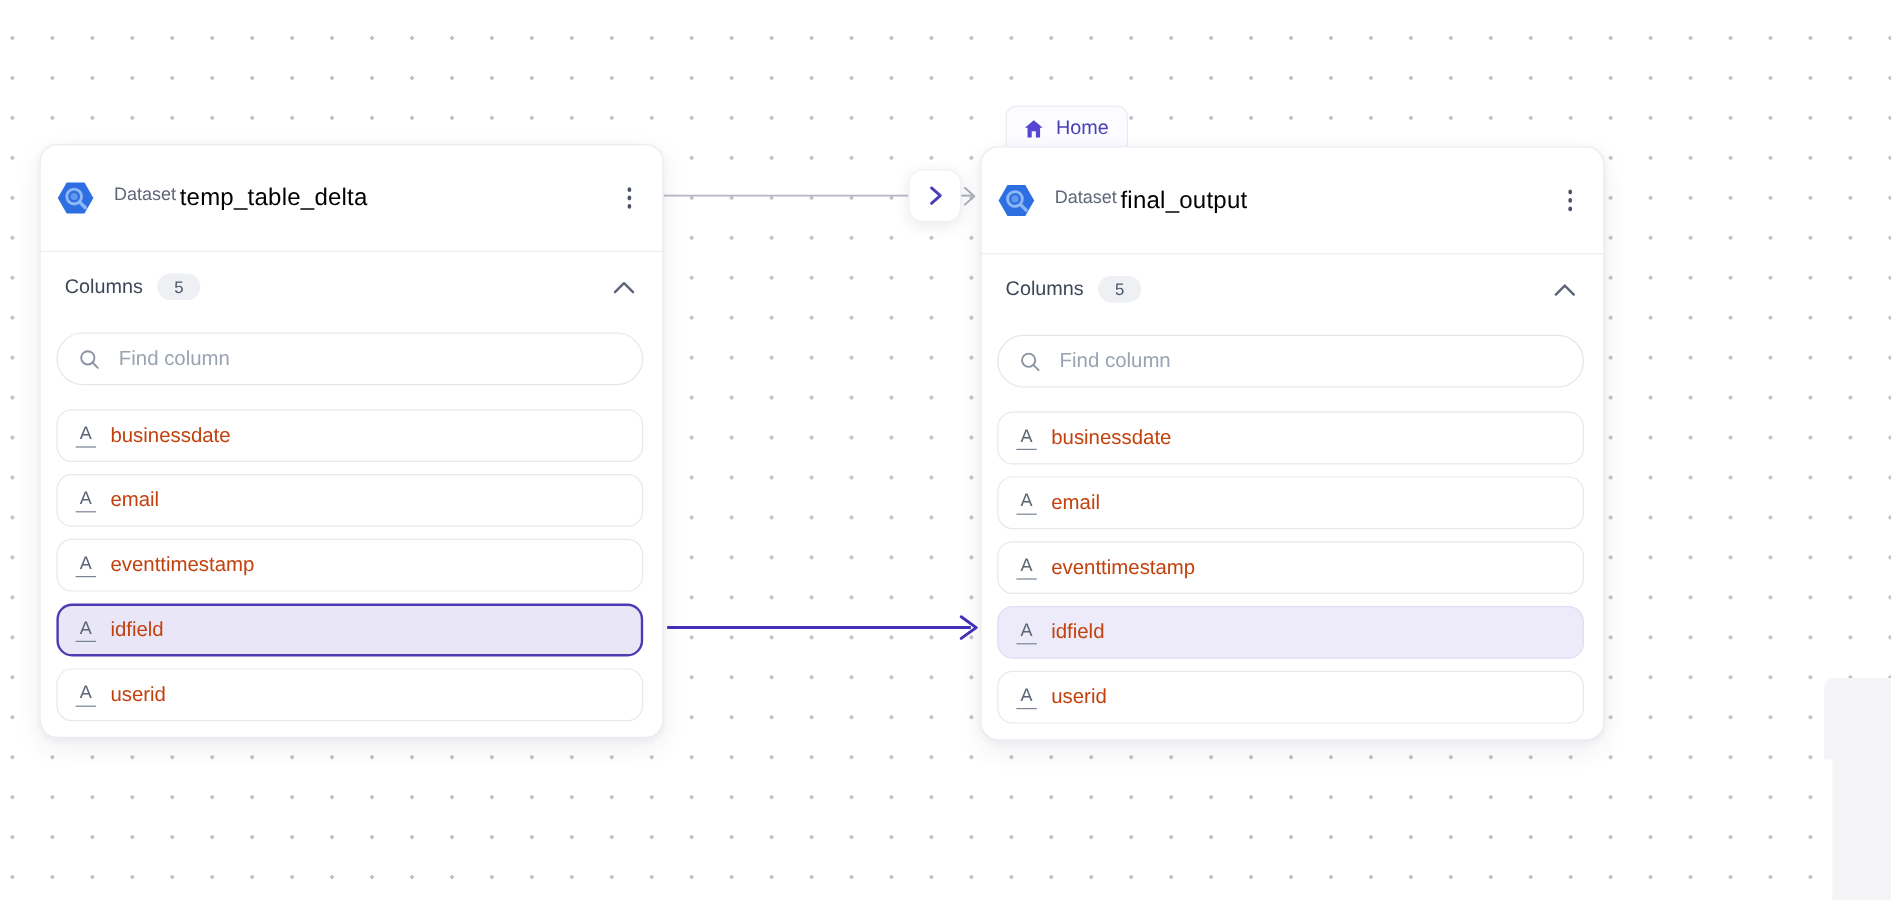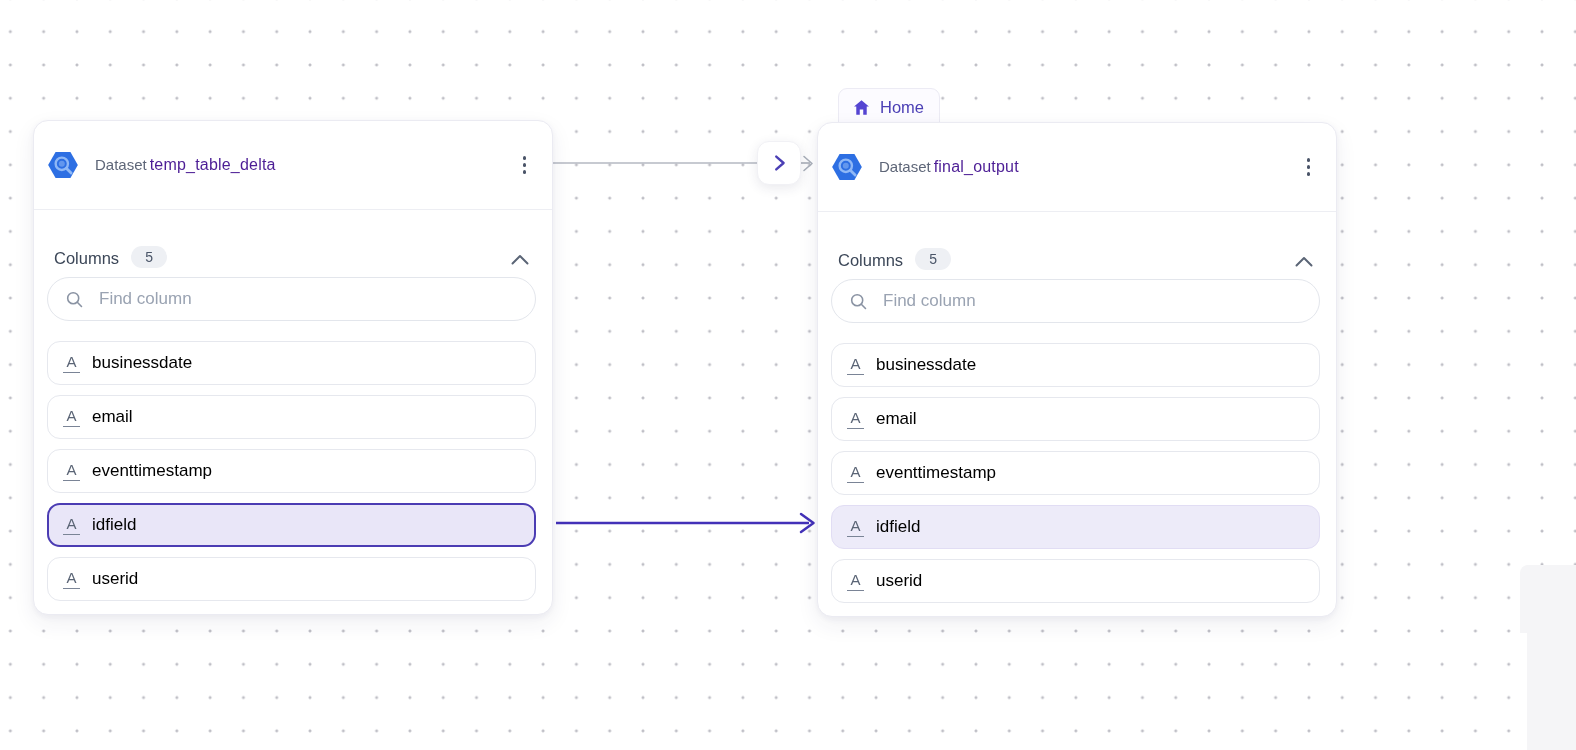--- a/index.html
+++ b/index.html
@@ -13,41 +13,41 @@
   .card{
     position:absolute;width:520px;background:#fff;border:1px solid #ebebf2;
     border-radius:15px;box-shadow:0 8px 22px rgba(45,45,90,.07),0 2px 6px rgba(45,45,90,.05);
     z-index:2;box-sizing:border-box;
   }
   .card-header{display:flex;align-items:center;gap:14px;height:89px;padding:0 20px 0 11px;
     border-bottom:1px solid #edeef3;box-sizing:border-box;}
   .bq-icon{width:36px;height:36px;flex:0 0 36px;display:block;}
   .title-block{display:flex;gap:3px;min-width:0;}
   .type-label{font-size:15px;color:#5e6678;}
-  .node-title{font-size:16px;color:#4c1d95;font-weight:500;letter-spacing:.2px;}
+  .node-title{font-size:20px;color:#000000;font-weight:500;letter-spacing:.2px;}
   .kebab{margin-left:auto;background:none;border:none;cursor:pointer;display:flex;
     flex-direction:column;gap:3.5px;padding:6px;}
   .kebab span{width:3.5px;height:3.5px;border-radius:50%;background:#4a5468;display:block;}
-  .columns-header{display:flex;align-items:flex-end;height:58px;padding:0 20px;box-sizing:border-box;}
+  .columns-header{display:flex;align-items:center;height:58px;padding:0 20px;box-sizing:border-box;}
   .columns-label{font-size:16.5px;color:#3c4758;}
   .count-badge{margin-left:12px;background:#eef0f4;color:#4a5568;font-size:14px;
     min-width:22px;text-align:center;padding:4px 7px;border-radius:13px;line-height:1;}
   .collapse-btn{margin-left:auto;background:none;border:none;cursor:pointer;padding:2px;display:flex;}
   .card-body{padding:9px 16px 13px 13px;}
   .search-box{display:flex;align-items:center;gap:12px;height:44px;border:1px solid #e3e6ec;
     border-radius:22px;padding:0 16px;box-sizing:border-box;background:#fff;margin-bottom:20px;}
   .search-box input{border:none;outline:none;font-size:17px;color:#3c4758;flex:1;
     font-family:"Liberation Sans","DejaVu Sans",sans-serif;background:transparent;}
   .search-box input::placeholder{color:#9aa3b2;}
   .rows{display:flex;flex-direction:column;gap:10px;}
   .col-row{display:flex;align-items:center;gap:12px;height:44px;border:1px solid #e6e8ee;
     border-radius:13px;padding:0 15px;box-sizing:border-box;background:#fff;cursor:pointer;}
   .type-icon{width:17px;text-align:center;font-size:15px;color:#5b6576;
     border-bottom:1.8px solid #7a8496;padding-bottom:1px;line-height:1.15;flex:0 0 17px;}
-  .col-name{font-size:17px;color:#000000;}
+  .col-name{font-size:17px;color:#c2410c;}
   .col-row.selected-src{background:#e9e6f8;border:2px solid #4b3cb3;padding:0 14px;}
   .col-row.selected-dst{background:#edebf9;border-color:#e1ddf4;}
   
   .home-badge{position:absolute;left:838px;top:88px;height:36px;z-index:1;display:flex;
     align-items:center;gap:9px;padding:0 15px 0 13px;background:#fcfbff;
     border:1px solid #ecebf4;border-radius:9px 9px 0 0;cursor:pointer;}
   .home-badge .label{font-size:16.5px;color:#4b3fb5;font-weight:500;}
   
   .edges{position:absolute;left:0;top:0;z-index:1;pointer-events:none;}
   .edge-btn{position:absolute;left:757px;top:141px;width:44px;height:44px;z-index:3;

